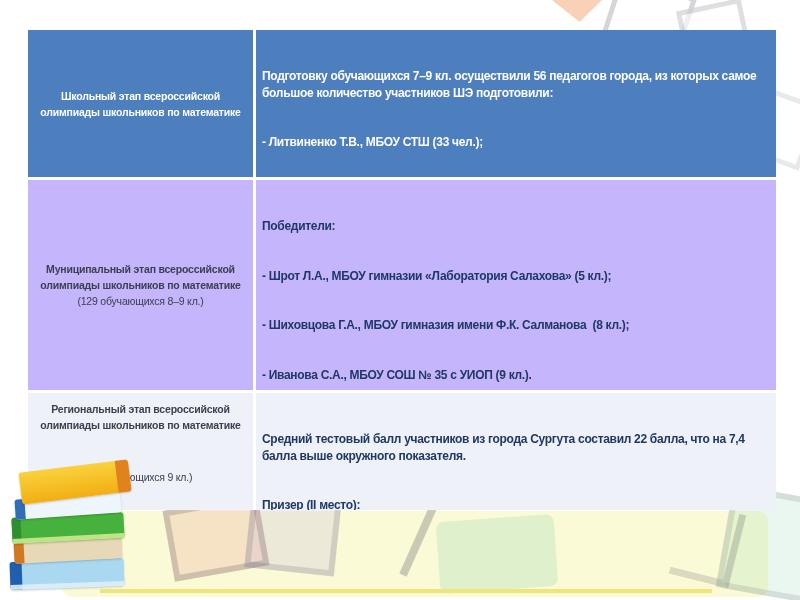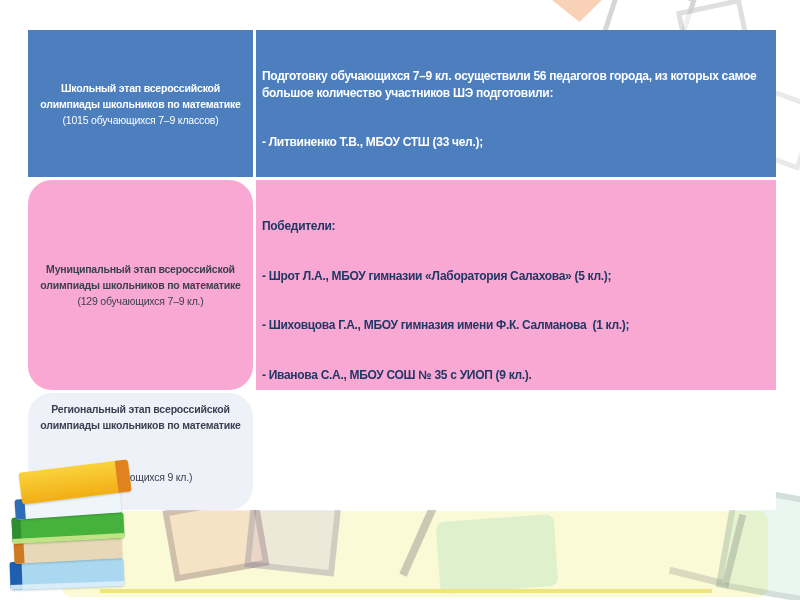--- a/index.html
+++ b/index.html
@@ -30,23 +30,23 @@
   
   .otable{position:absolute;left:28px;top:30px;width:748px;height:480px;display:grid;
           grid-template-columns:225px 1fr;grid-template-rows:147px 210px 117px;gap:3px;
           background:#ffffff;z-index:3;}
   .cell{overflow:hidden;}
   .stage{display:flex;flex-direction:column;justify-content:center;
          text-align:center;padding:6px 10px;box-sizing:border-box;}
   .stage-title{font-size:10.5px;font-weight:bold;line-height:16px;letter-spacing:-0.2px;}
   .stage-count{font-size:10.5px;font-weight:normal;line-height:16px;letter-spacing:-0.2px;}
   .r1{background:#4d7ebd;color:#ffffff;}
-  .r2{background:#f9a8d4;}
+  .r2{background:#c4b5fd;}
   .r3{background:#eef1f7;}
-  .stage.dark{color:#3a4151;border-radius:24px;}
+  .stage.dark{color:#3a4151;}
   .stage.top-align{justify-content:flex-start;padding-top:8px;gap:36px;}
   .detail{padding:5px 4px 4px 6px;box-sizing:border-box;font-size:12px;font-weight:bold;
           line-height:16.5px;letter-spacing:-0.3px;white-space:pre-wrap;}
   .detail.r1{color:#ffffff;}
   .detail.navy{color:#1f3864;}
   
   .books{position:absolute;left:2px;top:462px;width:138px;height:134px;z-index:5;}
   .book{position:absolute;border-radius:3px;box-shadow:0 1px 2px rgba(0,0,0,0.18);}
   .spine{position:absolute;top:0;height:100%;border-radius:3px 0 0 3px;}
   .pages{position:absolute;left:0;bottom:0;width:100%;height:5px;opacity:.9;}
@@ -79,53 +79,59 @@
   <div class="deco chev-dark"></div>
   <div class="deco cube-mint1"></div>
   <div class="deco chev-dark2"></div>
   <div class="deco cube-mint2"></div>
   <div class="deco accent-line"></div>
 
   <div class="otable">
 
     <div class="cell stage r1">
       <div class="stage-title">Школьный этап всероссийской олимпиады школьников по математике</div>
-      <div class="stage-count">(1015 обучающихся 7–9 классов)</div>
     </div>
     <div class="cell detail r1">
       <div>Подготовку обучающихся 7–9 кл. осуществили 56 педагогов города, из которых самое большое количество участников ШЭ подготовили:</div>
       <div>- Литвиненко Т.В., МБОУ СТШ (33 чел.);</div>
       
       
       
       
     </div>
 
     <div class="cell stage dark r2">
       <div class="stage-title">Муниципальный этап всероссийской олимпиады школьников по математике</div>
-      <div class="stage-count">(129 обучающихся 7–9 кл.)</div>
+      <div class="stage-count">(129 обучающихся 8–9 кл.)</div>
     </div>
     <div class="cell detail navy r2">
       <div>Победители:</div>
       <div>- Шрот Л.А., МБОУ гимназии «Лаборатория Салахова» (5 кл.);</div>
-      <div>- Шиховцова Г.А., МБОУ гимназия имени Ф.К. Салманова  (1 кл.);</div>
+      <div>- Шиховцова Г.А., МБОУ гимназия имени Ф.К. Салманова  (8 кл.);</div>
       <div>- Иванова С.А., МБОУ СОШ № 35 с УИОП (9 кл.).</div>
       
       
       
       
       
       
       
       
     </div>
 
     <div class="cell stage dark top-align r3">
       <div class="stage-title">Региональный этап всероссийской олимпиады школьников по математике</div>
       <div class="stage-count">(8 обучающихся 9 кл.)</div>
+    </div>
+    <div class="cell detail navy r3">
+      <div>Средний тестовый балл участников из города Сургута составил 22 балла, что на 7,4 балла выше окружного показателя.</div>
+      <div>Призер (II место):</div>
+      
+      
+      
     </div>
   </div>
 
   <div class="books">
     <div class="book bk5">
         <div class="spine"></div>
         <div class="pages"></div>
       </div>
     <div class="book bk4">
         <div class="spine"></div>

